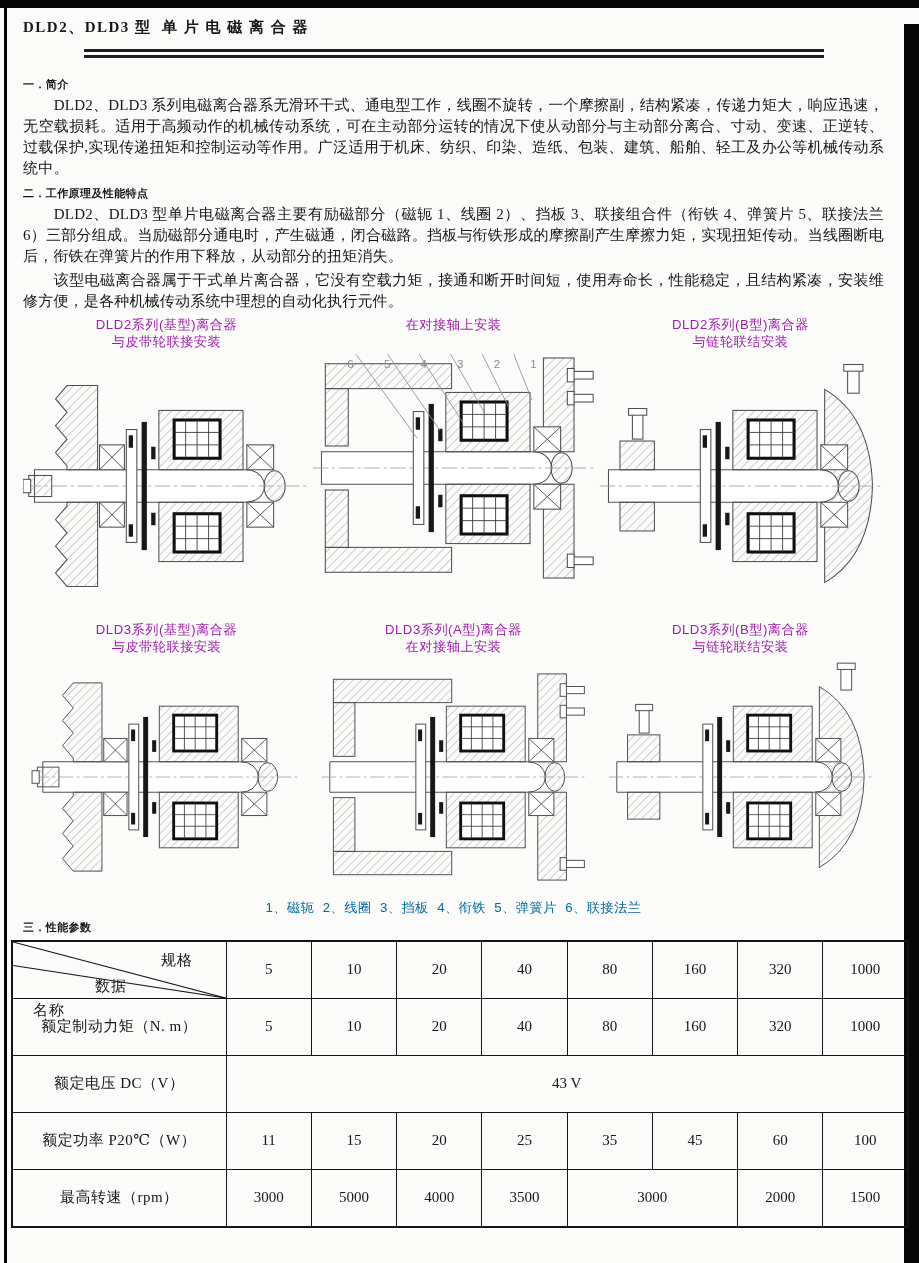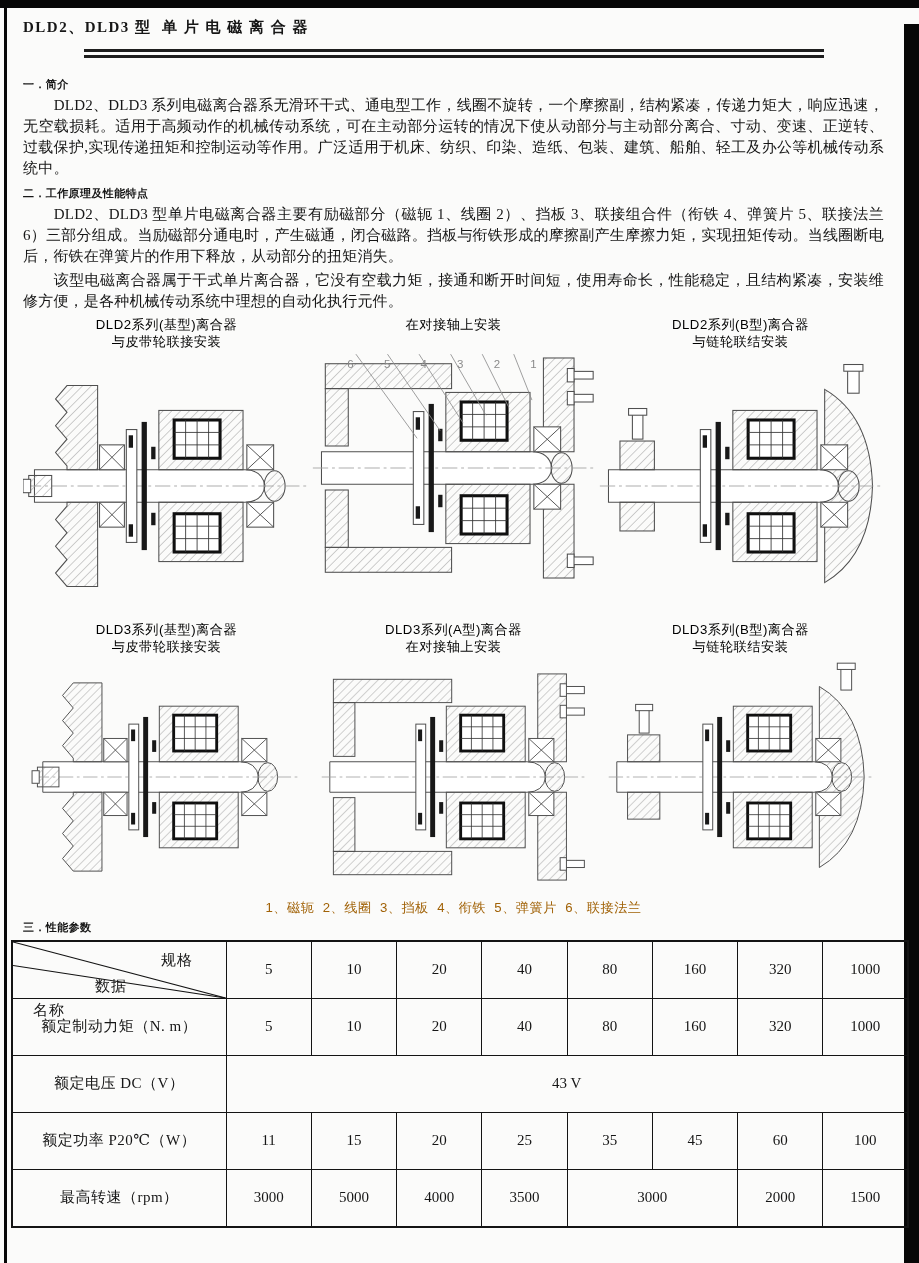--- a/index.html
+++ b/index.html
@@ -20,30 +20,30 @@
   #h-s1{margin-top:19px;}
   #h-s2{margin-top:7px;}
   #h-s3{margin-top:3px;}
   #h-s4{margin-top:7px;}
   p.body{font-size:15px;line-height:21px;margin:3px 0 0;text-indent:2.05em;
          text-align:justify;letter-spacing:.2px;}
 
   .figs{margin-top:4px;}
   .fig-row{display:flex;}
   .figure{position:relative;width:33.333%;margin:0;}
-  .fig-caption{color:#000000;font-size:13.2px;line-height:1.33;text-align:center;
+  .fig-caption{color:#a21caf;font-size:13.2px;line-height:1.33;text-align:center;
                font-family:"Liberation Sans","DejaVu Sans",sans-serif;letter-spacing:.5px;}
   .fig-canvas{width:100%;}
   .row1 .fig-canvas{height:270px;}
   .row2 .fig-canvas{height:242px;}
   .fig-canvas svg{width:100%;height:100%;display:block;}
   .part-numbers{position:absolute;top:42px;left:13%;width:66%;display:flex;
                 justify-content:space-between;font-size:11.5px;color:#8a8a8a;
                 font-family:"Liberation Sans","DejaVu Sans",sans-serif;}
-  .legend{color:#a16207;font-size:13.2px;text-align:center;white-space:pre;
+  .legend{color:#0369a1;font-size:13.2px;text-align:center;white-space:pre;
           font-family:"Liberation Sans","DejaVu Sans",sans-serif;letter-spacing:.5px;margin-top:1px;}
 
   table.perf{border-collapse:collapse;table-layout:fixed;width:898px;margin:5px 0 0 -12px;
              border:2px solid #141414;}
   table.perf td{border:1.6px solid #141414;font-size:15px;text-align:center;padding:16px;height:24px;}
   col.c-label{width:214px;}
   td.corner{height:86px;position:relative;padding:0;}
   td.corner svg{position:absolute;inset:0;width:100%;height:100%;}
   .ck{position:absolute;font-size:15px;letter-spacing:1px;}
   .ck-spec{top:9px;left:148px;}

